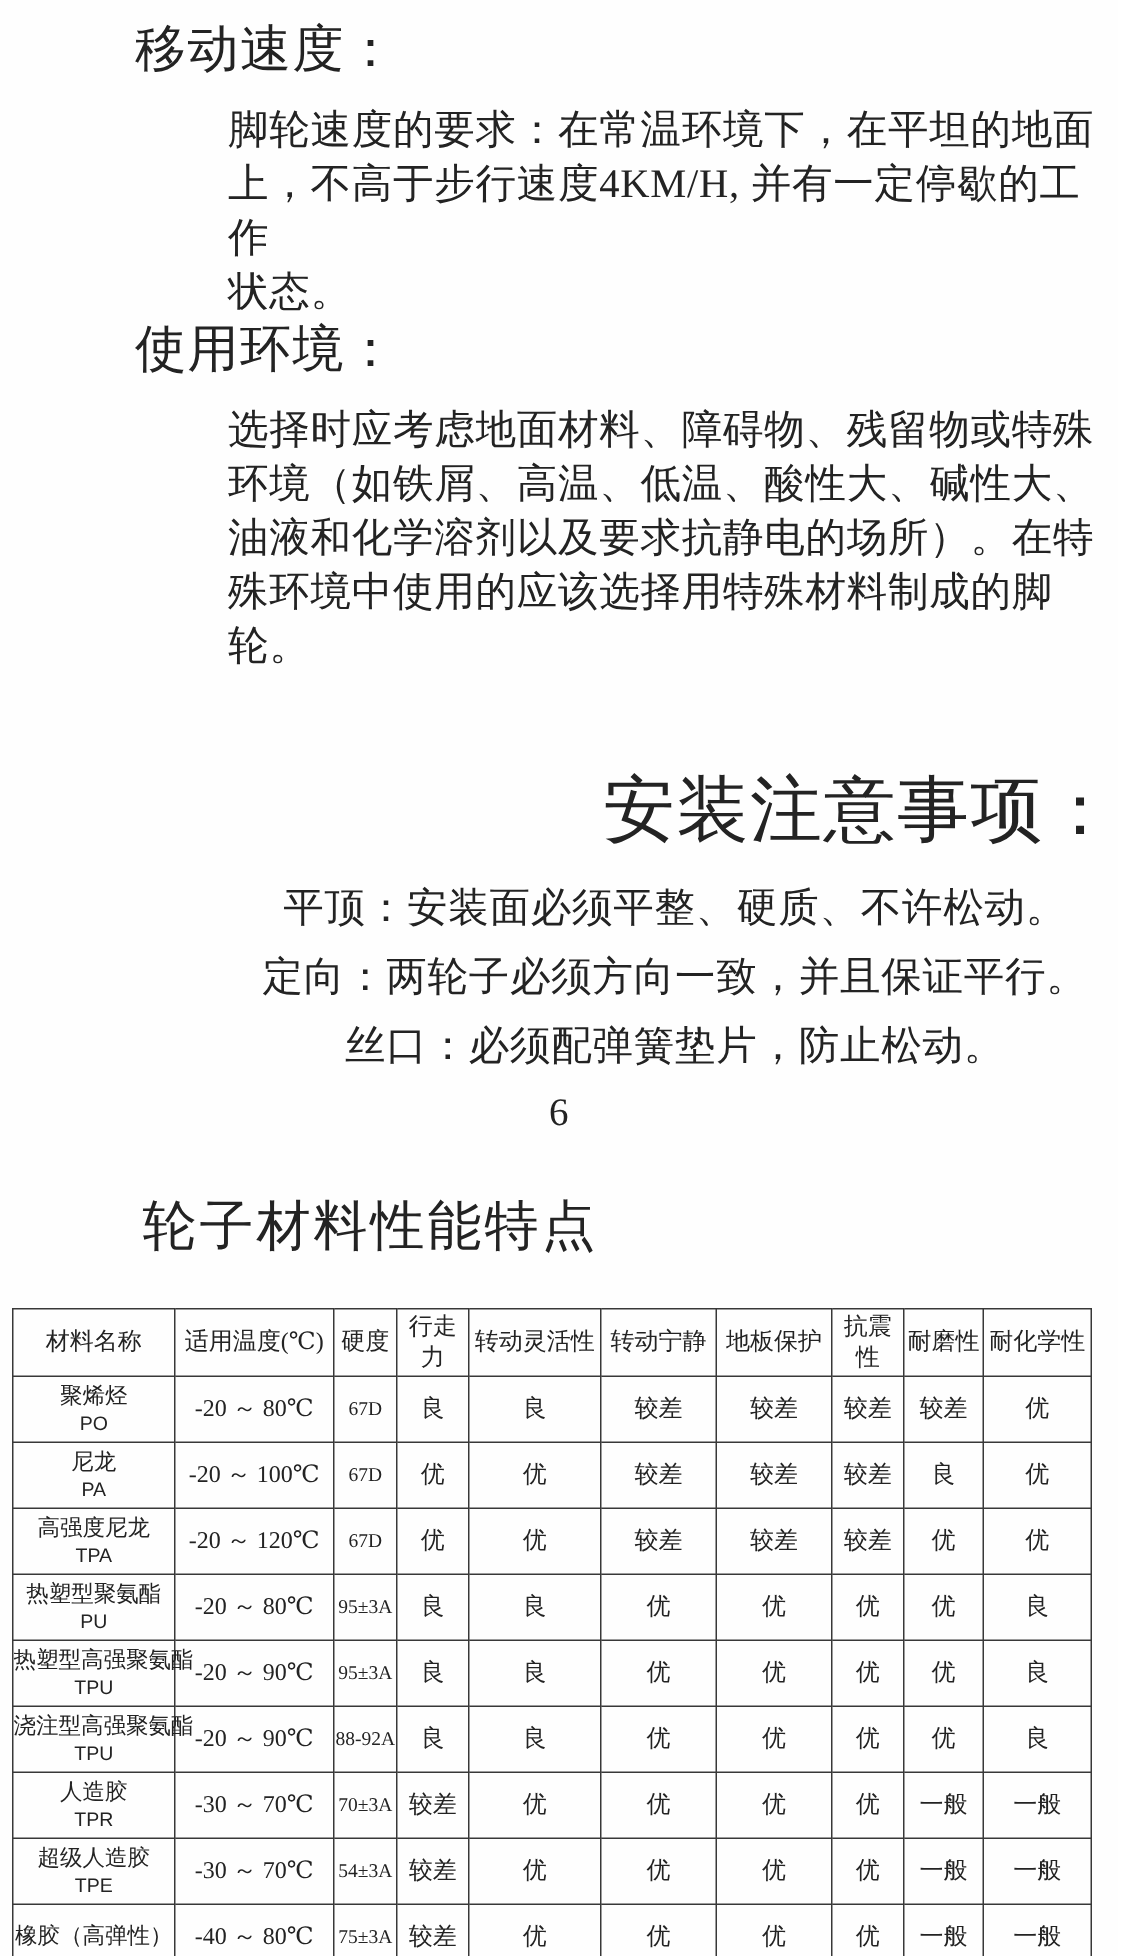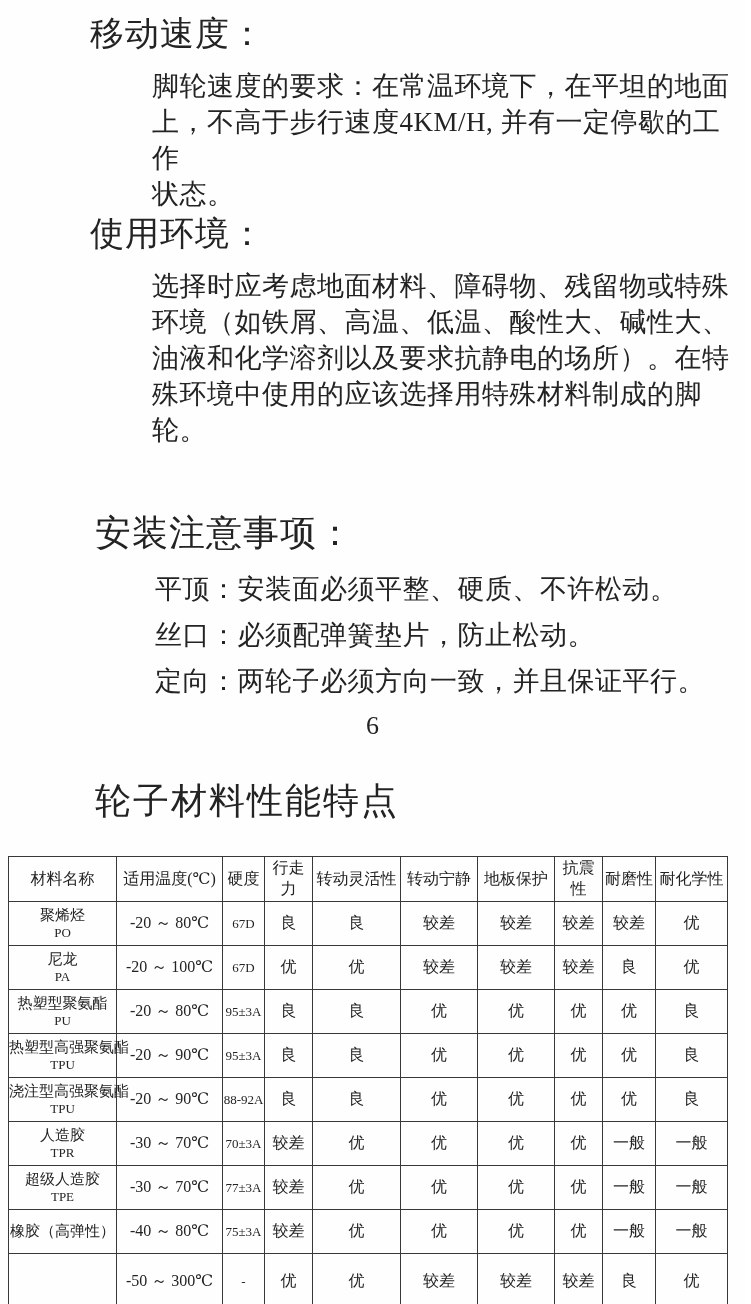--- a/index.html
+++ b/index.html
@@ -23,27 +23,28 @@
   p.body-text{
     font-size:27px;
     line-height:36px;
     margin:12px 0 0 152px;
     width:585px;
     white-space:pre-line;
     letter-spacing:0.5px;
   }
   .h2-gap{margin-top:36px;}
   h1.install{
-    font-size:36px;
+    font-size:48px;
     font-weight:400;
     margin:62px 0 0 95px;
     line-height:1.3;
     letter-spacing:1px;
-  }
-  .notes{margin:14px 0 0 155px;}
+    text-align:right;
+  }
+  .notes{margin:14px 0 0 155px;text-align:center;}
   p.note-line{
     font-size:27px;
     line-height:36px;
     margin:0 0 10px 0;
     letter-spacing:0.5px;
   }
   .page-number{
     text-align:center;
     font-size:26px;
     line-height:34px;
@@ -72,43 +73,43 @@
     overflow:visible;
   }
   table.mat thead tr{height:34px;padding-left:36px;}
   table.mat tbody tr{height:44px;margin-top:26px;}
   table.mat tbody tr:last-child{height:56px;}
   table.mat th{font-size:16px;letter-spacing:0;}
   table.mat td{font-size:16px;}
   table.mat td:nth-child(2){font-size:16px;}
   table.mat td:nth-child(3){font-size:13px;}
   .mat-name{font-size:15px;line-height:19px;white-space:nowrap;}
-  .mat-code{font-size:13px;line-height:16px;font-family:Liberation Serif, serif;}
+  .mat-code{font-size:13px;line-height:16px;font-family:Liberation Sans, sans-serif;}
 </style>
 </head>
 <body>
 
 <div class="page">
 
   <h1 class="sec first-heading">移动速度：</h1>
   <p class="body-text">脚轮速度的要求：在常温环境下，在平坦的地面
 上，不高于步行速度4KM/H, 并有一定停歇的工作
 状态。</p>
 
   <h1 class="sec h2-gap">使用环境：</h1>
   <p class="body-text">选择时应考虑地面材料、障碍物、残留物或特殊
 环境（如铁屑、高温、低温、酸性大、碱性大、
 油液和化学溶剂以及要求抗静电的场所）。在特
 殊环境中使用的应该选择用特殊材料制成的脚轮。</p>
 
   <h1 class="install">安装注意事项：</h1>
   <div class="notes">
     <p class="note-line">平顶：安装面必须平整、硬质、不许松动。</p>
+    <p class="note-line">定向：两轮子必须方向一致，并且保证平行。</p>
     <p class="note-line">丝口：必须配弹簧垫片，防止松动。</p>
-    <p class="note-line">定向：两轮子必须方向一致，并且保证平行。</p>
   </div>
 
   <div class="page-number">6</div>
 
   <h1 class="table-title">轮子材料性能特点</h1>
 
   <table class="mat">
     <colgroup>
       <col style="width:108px">
         <col style="width:106px">
@@ -161,20 +162,35 @@
           <td>优</td>
           <td>优</td>
           <td>较差</td>
           <td>较差</td>
           <td>较差</td>
           <td>良</td>
           <td>优</td>
         </tr>
         <tr>
           <td>
+            <div class="mat-name">高强度尼龙</div>
+            <div class="mat-code">TPA</div>
+          </td>
+          <td>-20 ～ 120℃</td>
+          <td>67D</td>
+          <td>优</td>
+          <td>优</td>
+          <td>较差</td>
+          <td>较差</td>
+          <td>较差</td>
+          <td>优</td>
+          <td>优</td>
+        </tr>
+        <tr>
+          <td>
             <div class="mat-name">热塑型聚氨酯</div>
             <div class="mat-code">PU</div>
           </td>
           <td>-20 ～ 80℃</td>
           <td>95±3A</td>
           <td>良</td>
           <td>良</td>
           <td>优</td>
           <td>优</td>
           <td>优</td>
@@ -225,21 +241,21 @@
           <td>优</td>
           <td>一般</td>
           <td>一般</td>
         </tr>
         <tr>
           <td>
             <div class="mat-name">超级人造胶</div>
             <div class="mat-code">TPE</div>
           </td>
           <td>-30 ～ 70℃</td>
-          <td>77±3A</td>
+          <td>54±3A</td>
           <td>较差</td>
           <td>优</td>
           <td>优</td>
           <td>优</td>
           <td>优</td>
           <td>一般</td>
           <td>一般</td>
         </tr>
         <tr>
           <td>

